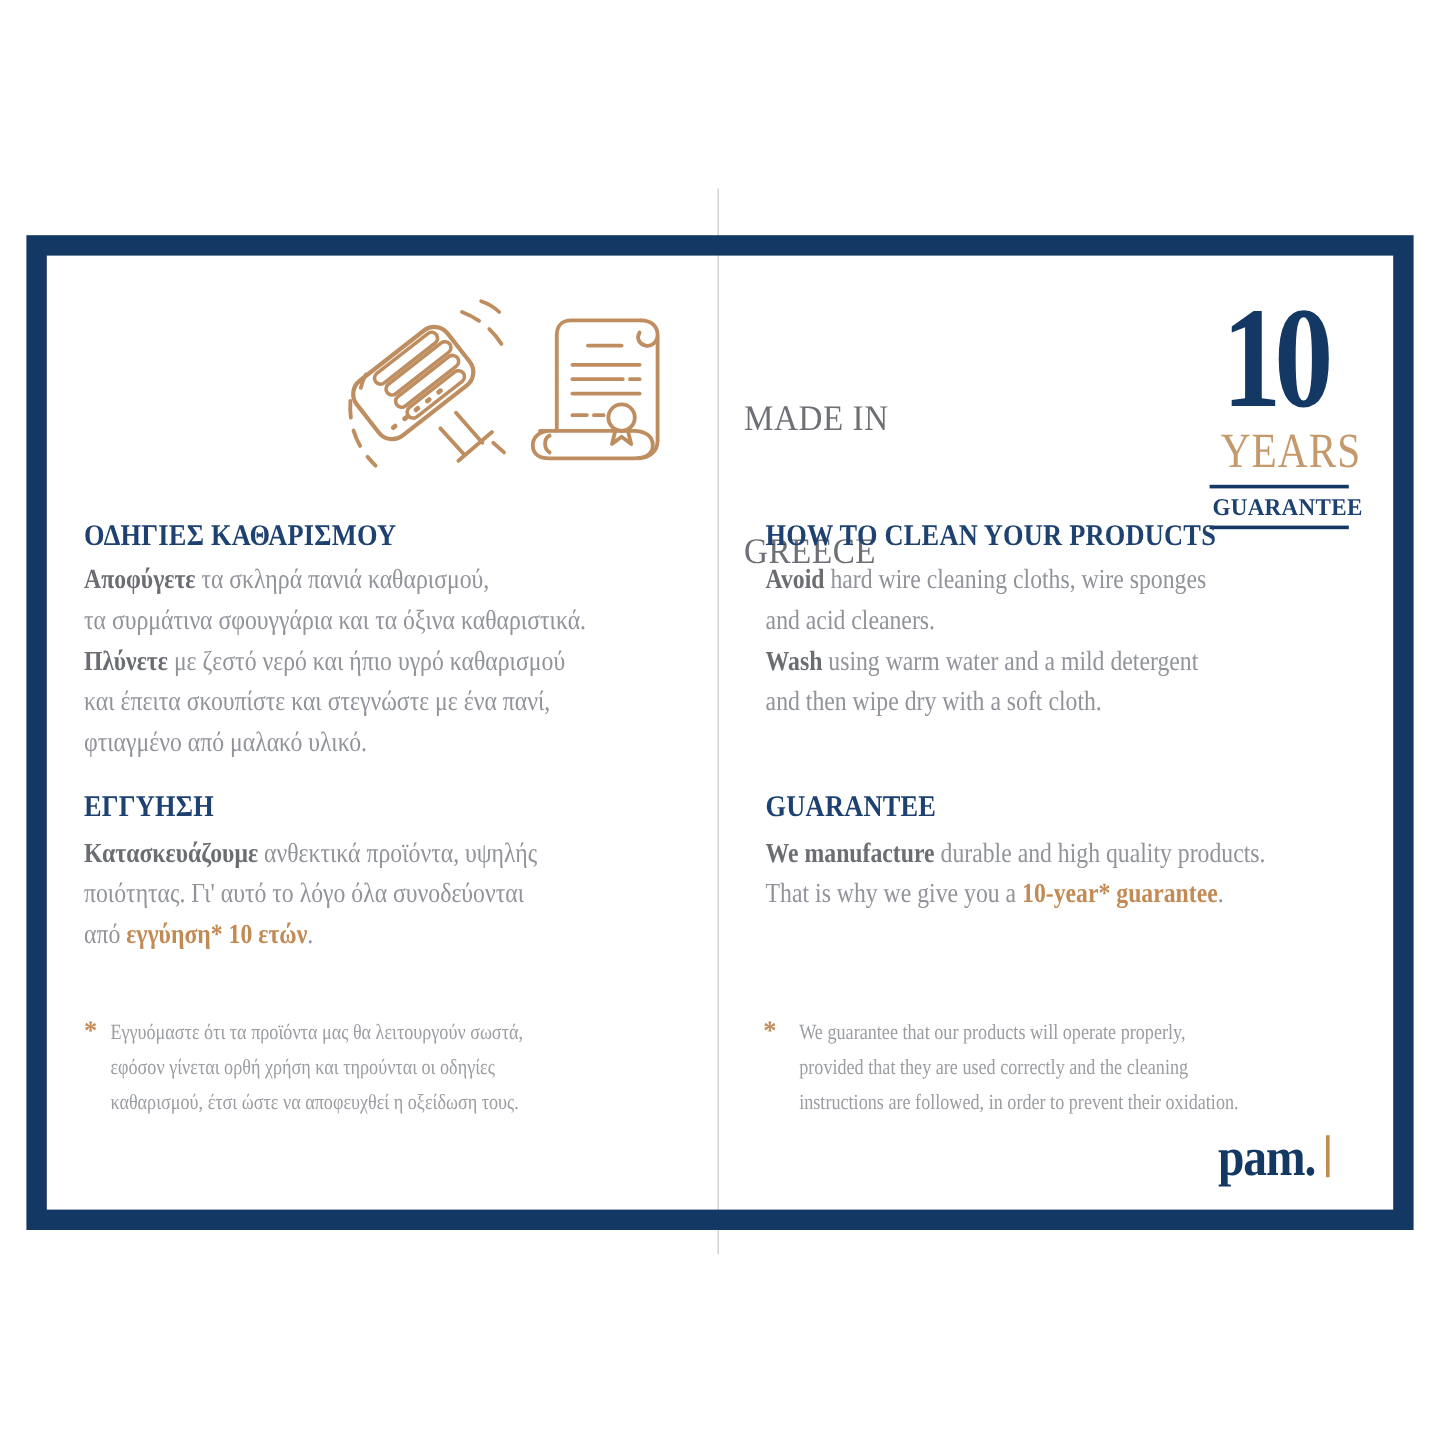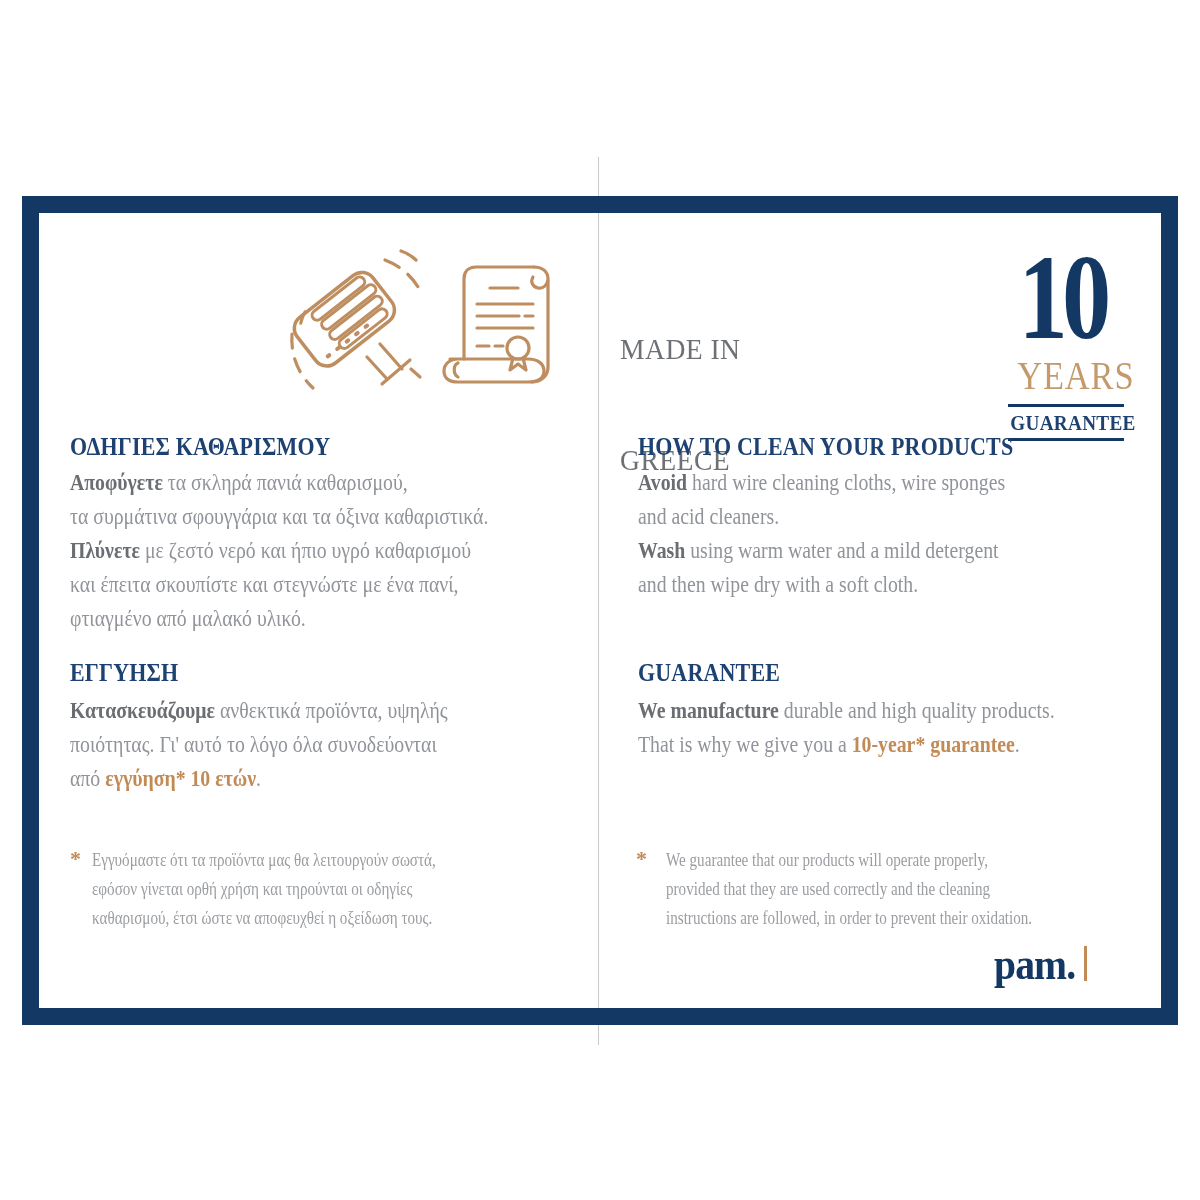--- a/index.html
+++ b/index.html
@@ -32,21 +32,21 @@
   
   .badge{position:absolute;left:1008px;top:250px;width:116px;text-align:left;}
   .b-num{font-size:120px;line-height:96px;font-weight:bold;color:#143864;letter-spacing:-7px;
          transform:scaleX(.82);transform-origin:50% 0;}
   .b-years{font-size:41px;line-height:41px;color:#c49a6c;letter-spacing:1px;margin-top:9px;
            transform:scaleX(.84);transform-origin:50% 0;}
   .b-rule{border-top:3px solid #143864;margin-top:8px;}
   .b-guar{font-size:20px;line-height:20px;font-weight:bold;color:#1d4170;padding:6px 0 3px;
           transform:scaleX(.96);transform-origin:50% 0;letter-spacing:.3px;}
   
-  .pam{position:absolute;left:994px;top:944px;display:flex;align-items:flex-end;}
+  .pam{position:absolute;left:1015px;top:944px;display:flex;align-items:flex-end;}
   .pam-text{font-size:45px;line-height:40px;font-weight:bold;color:#143864;letter-spacing:-1px;
             transform:scaleX(.88);transform-origin:0 100%;}
   .pam-bar{width:3px;height:35px;background:#c28a55;margin-left:-2px;margin-bottom:3px;}
   .icon{position:absolute;}
 </style>
 </head>
 <body>
 
 <div class="canvas">
 

